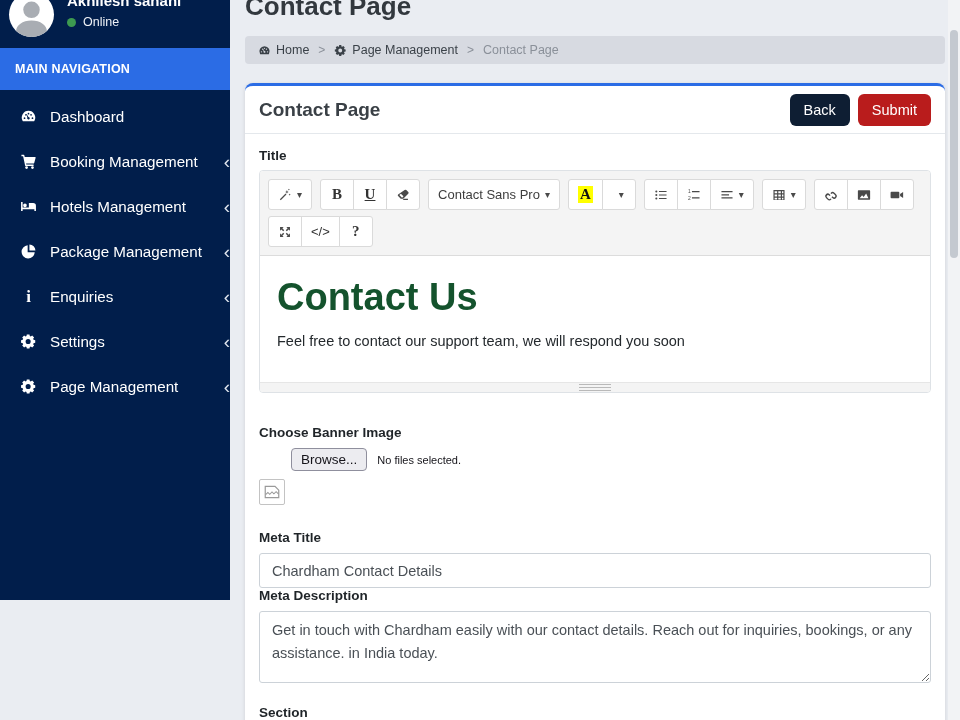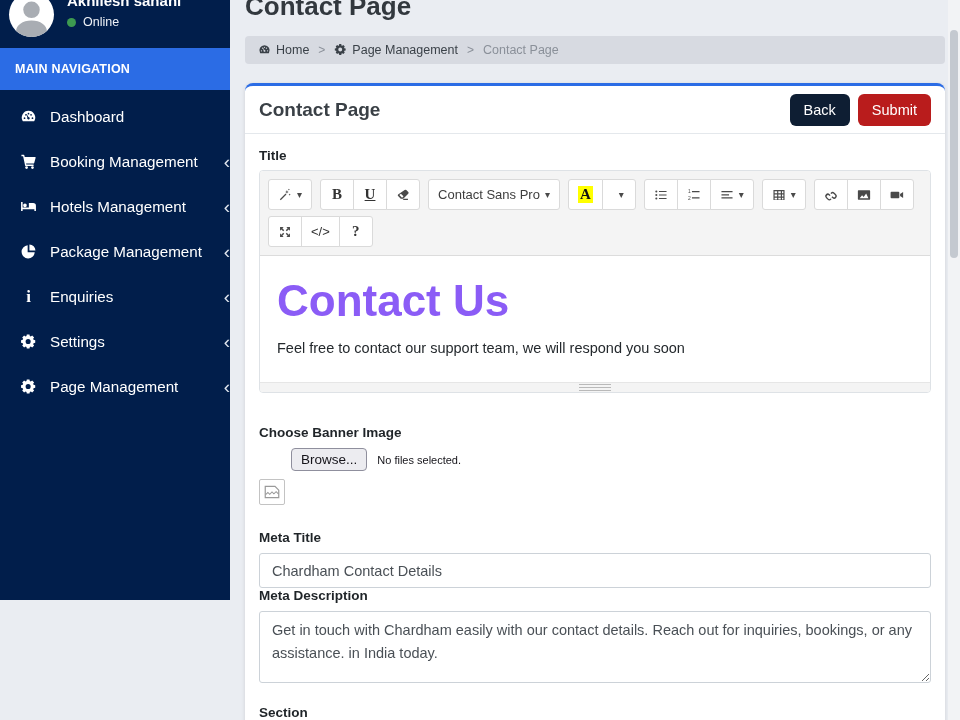--- a/index.html
+++ b/index.html
@@ -49,21 +49,21 @@
   .main { flex: 1; padding: 0 15px; position: relative; }
   .page-title {
     font-size: 26px; font-weight: 700; color: #32383e;
     position: relative; top: -8px; line-height: 28px;
   }
   .breadcrumb {
     margin-top: 8px; background: #d7dae1; border-radius: 4px;
     padding: 7px 13px; display: flex; align-items: center;
     font-size: 12.5px; color: #3a4148;
   }
-  .crumb { display: flex; align-items: flex-start; cursor: pointer; }
+  .crumb { display: flex; align-items: flex-end; cursor: pointer; }
   .crumb svg { width: 13px; height: 13px; fill: #3a4148; margin-right: 5px; }
   .crumb-sep { color: #8a9099; margin: 0 9px; font-size: 12px; }
   .crumb-current { color: #8a9099; cursor: default; }
   
   .card {
     margin-top: 19px; background: #fff; border-radius: 8px 8px 0 0;
     border-top: 3px solid #2b6ce5; height: 660px;
     box-shadow: 0 1px 4px rgba(0,0,0,.12);
   }
   .card-header {
@@ -95,21 +95,21 @@
   .tbtn svg { width: 14px; height: 14px; fill: #4a4a4a; }
   .tbtn .caret { font-size: 10px; color: #4a4a4a; margin-left: 5px; }
   .glyph-serif { font-family: "Liberation Serif", "DejaVu Serif", serif; font-weight: 700; font-size: 15px; }
   .u-line { text-decoration: underline; }
   .font-name-btn { min-width: 118px; font-size: 13px; color: #3d3d3d; }
   .color-A {
     font-family: "Liberation Serif", serif; font-weight: 700; font-size: 15px;
     background: #ffff00; padding: 0 2px; line-height: 17px; color: #111;
   }
   .note-editing-area { padding: 14px 17px; height: 126px; background: #fff; }
-  .note-h1 { font-size: 44px; font-weight: 700; color: #8b5cf6; margin: 6px 0 14px; }
+  .note-h1 { font-size: 38px; font-weight: 700; color: #14532d; margin: 6px 0 14px; }
   .note-p { font-size: 14.5px; color: #24292d; }
   .note-statusbar {
     background: #f4f4f4; border-top: 1px solid #e6e6e6; height: 10px;
     border-radius: 0 0 3px 3px; display: flex; align-items: center; justify-content: center;
     cursor: ns-resize;
   }
   .drag-handle { width: 32px; display: flex; flex-direction: column; }
   .drag-handle i { height: 1px; background: #b9b9b9; margin: 1px 0; }
   
   .banner-label { margin-top: 32px; }

